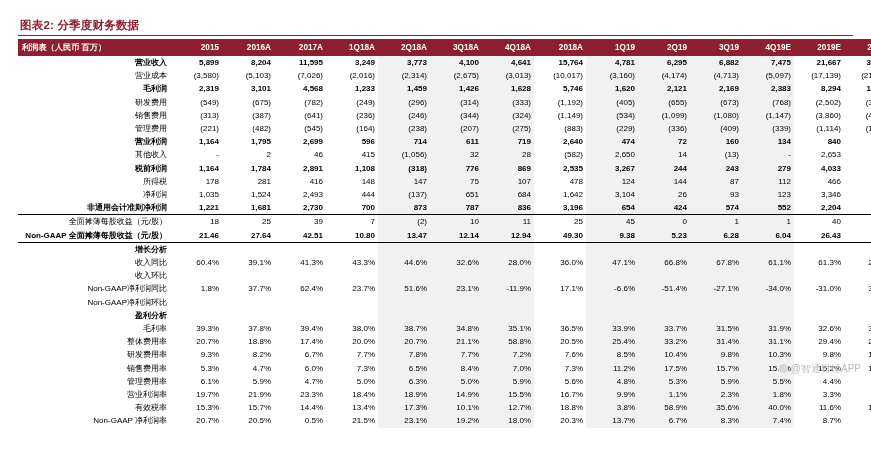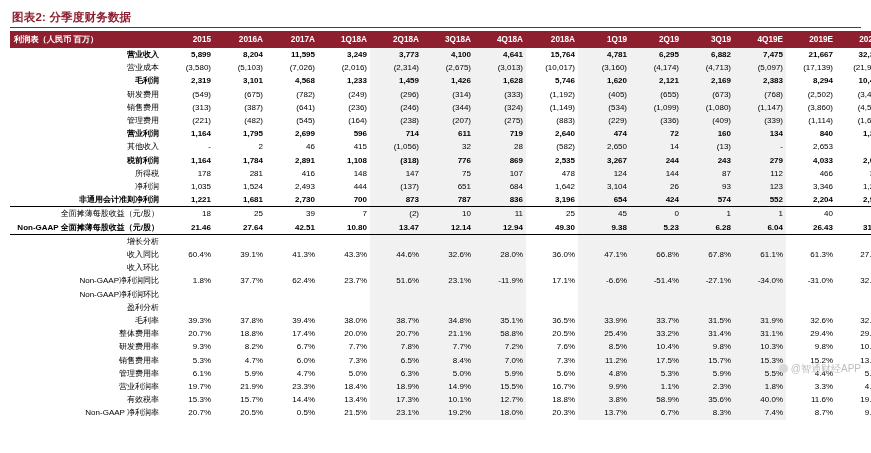--- a/index.html
+++ b/index.html
@@ -13,21 +13,21 @@
     font-family: "Liberation Sans", sans-serif;
     color: #000;
     position: relative;
     overflow: hidden;
   }
   .page {
     position: relative;
     width: 871px;
     height: 376px;
     box-sizing: border-box;
-    padding: 4px;
+    padding: 12px;
   }
   .fig-title {
     color: #8e1f2f;
     font-weight: bold;
     font-size: 11.5px;
     padding: 6px 0 2px 8px;
     letter-spacing: 0.2px;
   }
   .title-rule {
     border-bottom: 1.4px solid #8e1f2f;
@@ -63,21 +63,21 @@
     white-space: nowrap;
     line-height: 11.2px;
     height: 11.2px;
   }
   table.fin tbody td.lbl {
     text-align: right;
     padding-left: 4px;
   }
   td.shade { background: #f1f1f1; }
   tr.b td { font-weight: bold; }
-  tr.sec td.lbl { font-weight: normal; }
+  tr.sec td.lbl { font-weight: bold; }
   tr.rule-top td { border-top: 0.8px solid #000; margin-top: 41px; }
   tr.rule-bot td { border-bottom: 0.8px solid #000; }
   .indent1 { padding-left: 14px !important; }
 
   .src {
     position: absolute;
     left: 8px;
     bottom: 6px;
     font-size: 9px;
     color: #8e1f2f;

